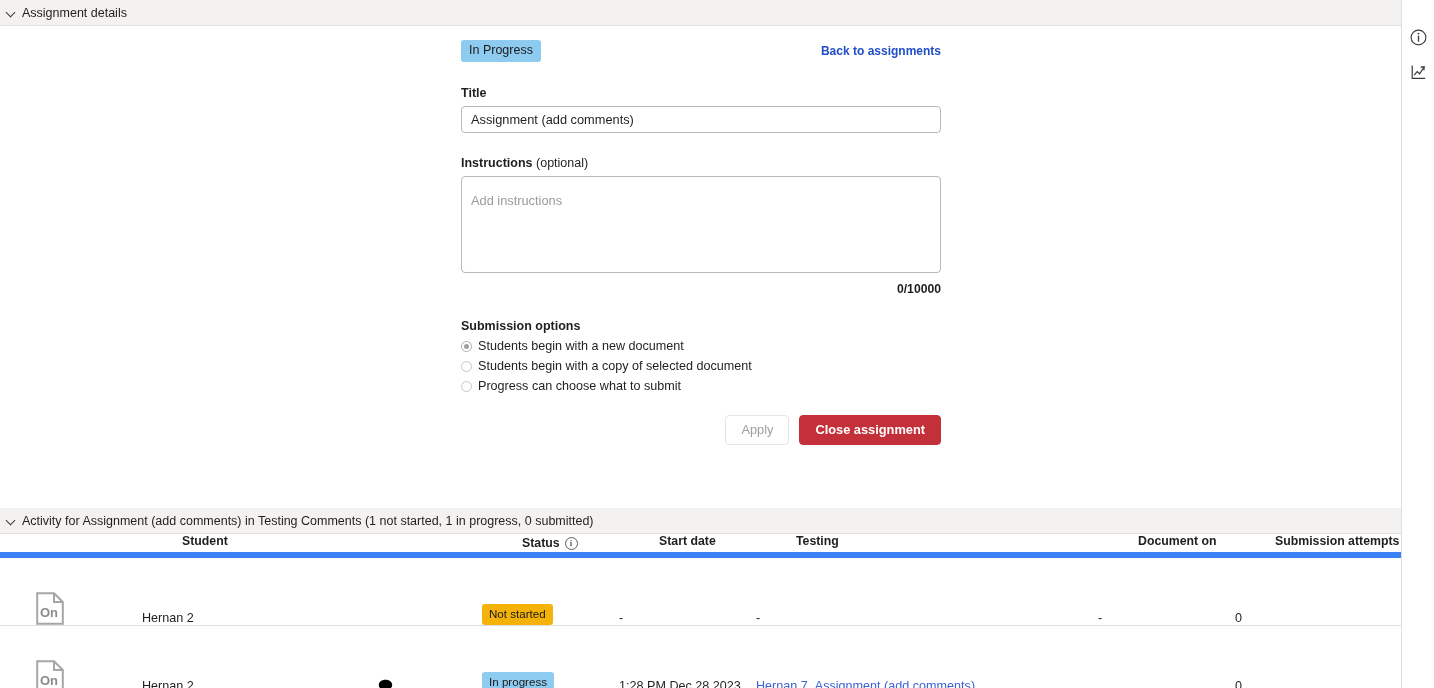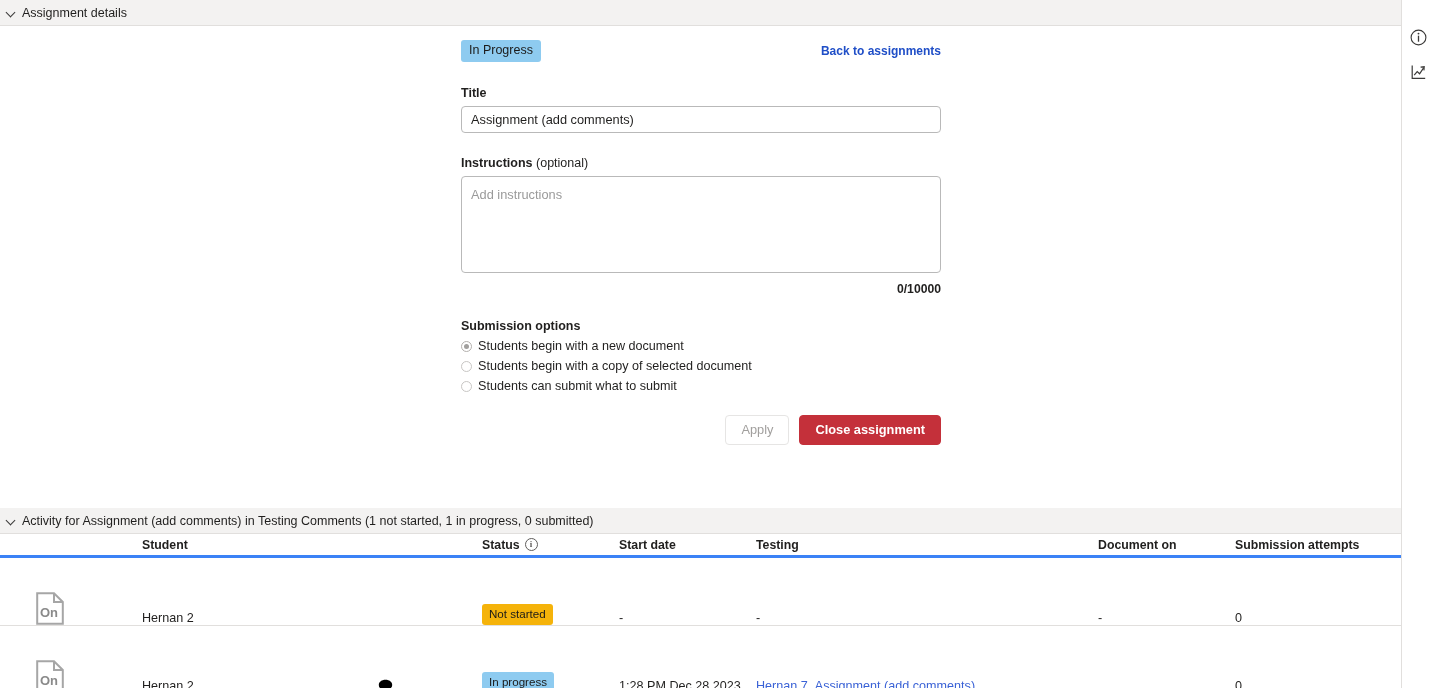--- a/index.html
+++ b/index.html
@@ -130,21 +130,21 @@
     font-size: 12.8px;
     color: #201f1e;
     background: #fff;
     outline: none;
   }
   .text-area {
     width: 480px;
     height: 97px;
     border: 1px solid #b9b9b9;
     border-radius: 4px;
-    padding: 10px 9px;
+    padding: 16px 9px;
     font-family: "Liberation Sans", sans-serif;
     font-size: 12.8px;
     color: #201f1e;
     background: #fff;
     resize: none;
     outline: none;
   }
   .text-area::placeholder { color: #9a9a9a; }
   .counter {
     text-align: right;
@@ -208,26 +208,26 @@
     background: #c4303a;
     color: #ffffff;
     font-weight: bold;
     border: 1px solid #c4303a;
   }
 
   
   .table-head {
     height: 24px;
     background: #ffffff;
-    border-bottom: 3px solid #3b82f6;
-    display: flex;
-    align-items: center;
+    border-bottom: 6px solid #3b82f6;
+    display: flex;
     font-size: 12.3px;
     font-weight: bold;
     color: #201f1e;
+    padding-left: 40px;
   }
   .row {
     height: 68px;
     display: flex;
     align-items: flex-end;
     border-bottom: 1px solid #e1dfdd;
     background: #ffffff;
     font-size: 12.6px;
     color: #201f1e;
   }
@@ -313,21 +313,21 @@
         <div class="radio-row">
           <span class="radio checked"></span>
           <span class="radio-label">Students begin with a new document</span>
         </div>
         <div class="radio-row">
           <span class="radio"></span>
           <span class="radio-label">Students begin with a copy of selected document</span>
         </div>
         <div class="radio-row">
           <span class="radio"></span>
-          <span class="radio-label">Students can submit what to submit</span>
+          <span class="radio-label">Progress can choose what to submit</span>
         </div>
 
         <div class="btn-row">
           <button class="btn btn-apply">Apply</button>
           <button class="btn btn-close">Close assignment</button>
         </div>
 
       </div>
     </div>
 

